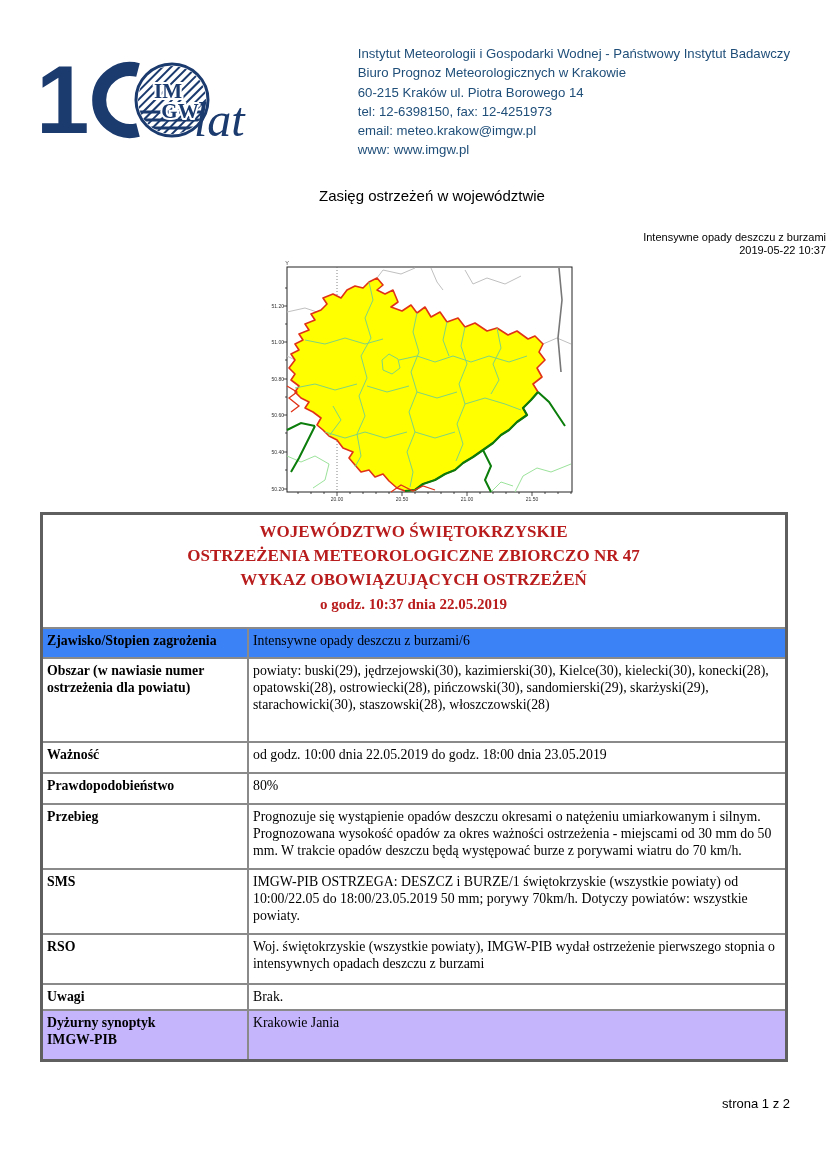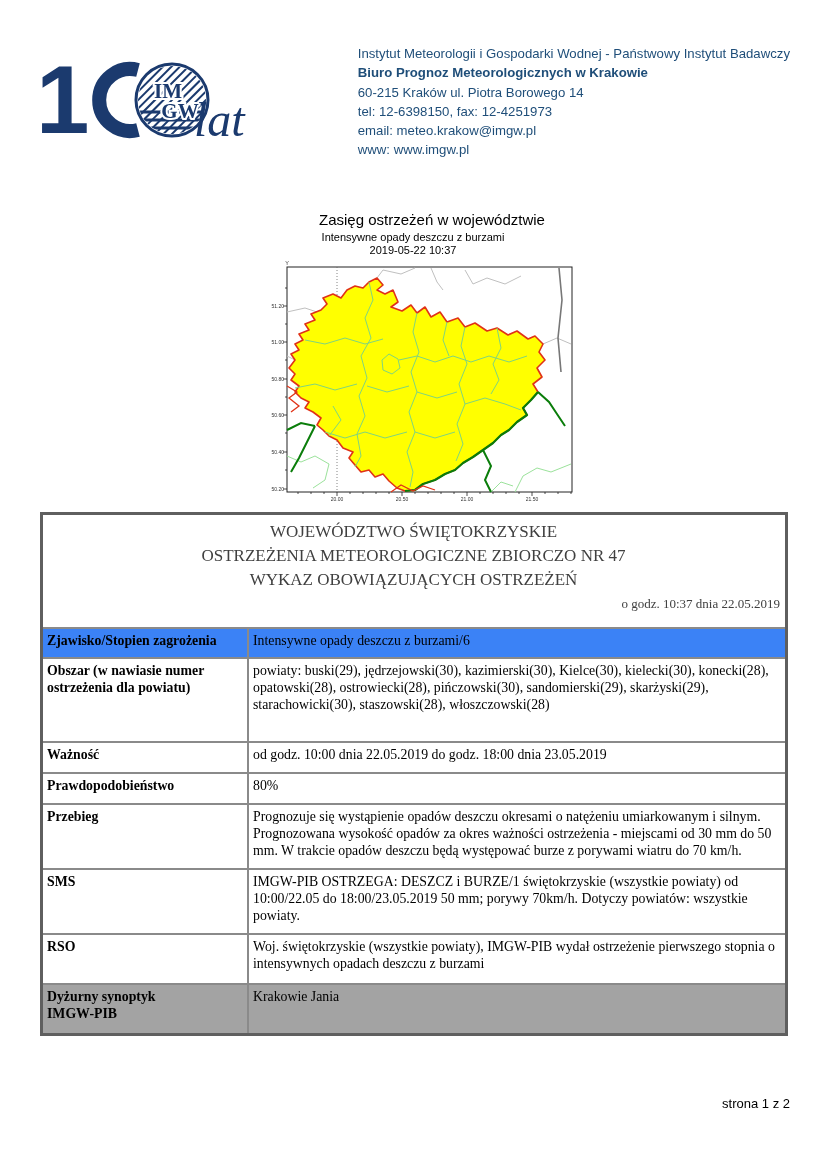--- a/index.html
+++ b/index.html
@@ -3,45 +3,45 @@
 <meta charset="utf-8">
 <style>
   html,body{margin:0;padding:0;background:#fff;}
   .page{position:relative;width:826px;height:1169px;background:#fff;overflow:hidden;
         font-family:"Liberation Sans",sans-serif;color:#000;}
 
   
   .logo{position:absolute;left:42px;top:50px;}
   .contact{position:absolute;top:44px;right:36px;text-align:left;
            color:#1f4e79;font-size:13.2px;line-height:19.3px;}
-  .contact .bold{font-weight:bold;}
-
-  
-  .section-title{position:absolute;top:211px;left:0;width:100%;padding-left:38px;box-sizing:border-box;
+  .contact .bold{font-weight:normal;}
+
+  
+  .section-title{position:absolute;top:187px;left:0;width:100%;padding-left:38px;box-sizing:border-box;
                  text-align:center;font-size:15px;color:#000;}
-  .map-caption{position:absolute;top:231px;left:0;width:100%;text-align:center;
+  .map-caption{position:absolute;top:231px;left:0;width:100%;text-align:right;
                font-size:11px;line-height:13px;color:#000;}
 
   
   .map-wrap{position:absolute;left:265px;top:260px;}
 
   
   table.warn{position:absolute;left:40px;top:512px;width:748px;border-collapse:collapse;
              font-family:"Liberation Serif",serif;font-size:13.8px;line-height:1.24;
              border:3px solid #5f5f5f;}
   table.warn td{border:2px solid #8a8a8a;vertical-align:top;padding:3px 5px 4px 4px;}
   td.lbl{width:195px;font-weight:bold;}
-  .t-title{height:103px;text-align:center;font-weight:normal;color:#404040;}
+  .t-title{height:103px;text-align:center;font-weight:bold;color:#b91c1c;}
   .t-title .tl{font-size:17px;line-height:24px;}
-  .t-title .tl-small{font-size:13px;line-height:24px;text-align:right;}
+  .t-title .tl-small{font-size:15px;line-height:24px;}
   .t-title{padding-top:5px !important;}
   .r1{height:30px;}.r2{height:84px;}.r3{height:31px;}.r4{height:31px;}.r5{height:65px;}
   .r6{height:65px;}.r7{height:50px;}.r8{height:26px;}.r9{height:50px;}
   .row-hazard td{background:#3b82f6;}
-  .row-synoptyk td{background:#a3a3a3;}
+  .row-synoptyk td{background:#c4b5fd;}
 
   
   .footer{position:absolute;right:36px;top:1096px;font-size:13px;color:#000;}
 </style>
 </head>
 <body>
 
 <div class="page">
 
   <div class="logo">
@@ -215,20 +215,24 @@
       <td class="val">Prognozuje się wystąpienie opadów deszczu okresami o natężeniu umiarkowanym i silnym. Prognozowana wysokość opadów za okres ważności ostrzeżenia - miejscami od 30 mm do 50 mm. W trakcie opadów deszczu będą występować burze z porywami wiatru do 70 km/h.</td>
     </tr>
     <tr class="r6">
       <td class="lbl">SMS</td>
       <td class="val">IMGW-PIB OSTRZEGA: DESZCZ i BURZE/1 świętokrzyskie (wszystkie powiaty) od 10:00/22.05 do 18:00/23.05.2019 50 mm; porywy 70km/h. Dotyczy powiatów: wszystkie powiaty.</td>
     </tr>
     <tr class="r7">
       <td class="lbl">RSO</td>
       <td class="val">Woj. świętokrzyskie (wszystkie powiaty), IMGW-PIB wydał ostrzeżenie pierwszego stopnia o intensywnych opadach deszczu z burzami</td>
     </tr>
+    <tr class="r8">
+      <td class="lbl">Uwagi</td>
+      <td class="val">Brak.</td>
+    </tr>
     <tr class="row-synoptyk r9">
       <td class="lbl">
         <div>Dyżurny synoptyk</div>
         <div>IMGW-PIB</div>
       </td>
       <td class="val">Krakowie Jania</td>
     </tr>
   </tbody>
     </table>
 

